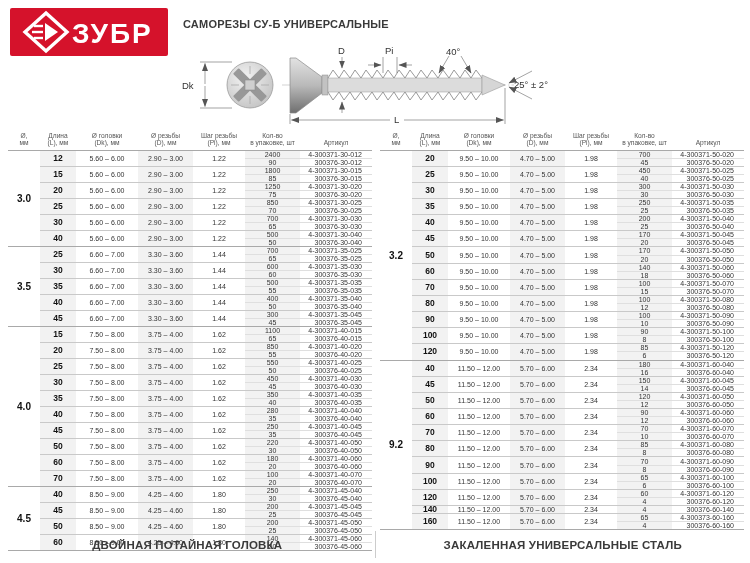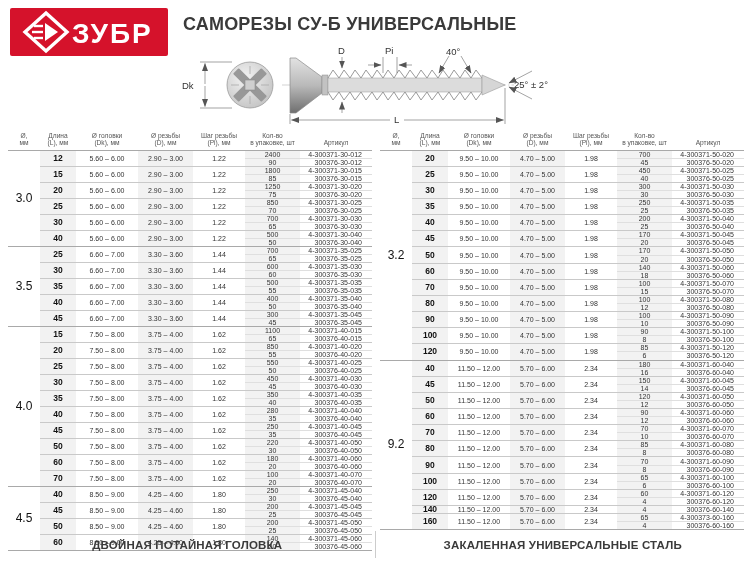--- a/index.html
+++ b/index.html
@@ -4,36 +4,36 @@
 <style>
   :root{ --brand-red:#d5122b; --shade:#f2f2f2; --ink:#333; }
   html,body{margin:0;padding:0;}
   body{
     width:750px;height:563px;position:relative;overflow:hidden;
     background:#fff;font-family:"Liberation Sans",sans-serif;color:var(--ink);
   }
   
   .logo{position:absolute;left:10px;top:8px;width:158px;height:48px;}
   .titles{position:absolute;left:183px;top:16px;}
-  .title-line{font-size:18px;font-weight:bold;color:#3a3a3a;line-height:16px;letter-spacing:.2px;}
+  .title-line{font-size:11px;font-weight:bold;color:#3a3a3a;line-height:16px;letter-spacing:.2px;}
   
   .diagram{position:absolute;left:178px;top:44px;}
   .dim-label{font-size:9.5px;fill:#333;}
   
   table.tbl{position:absolute;top:128px;border-collapse:collapse;table-layout:fixed;border-bottom:1px solid #a9a9a9;}
   .tbl-left{left:8px;width:364px;}
   .tbl-right{left:380px;width:364px;}
   .tbl th{font-weight:normal;font-size:6.6px;color:#555;line-height:7.4px;
     vertical-align:bottom;padding:0 0 3px 0;border-bottom:1px solid #a9a9a9;text-align:center;}
   .tbl thead tr{height:22px;}
   .tbl-left tbody tr{height:7.6px;}
   .tbl-right tbody tr{height:8.08px;}
   .tbl td{padding:0;font-size:7px;color:#333;text-align:center;vertical-align:middle;line-height:7px;
     white-space:nowrap;overflow:hidden;}
-  td.dia{font-size:12px;font-weight:normal;color:#111;}
+  td.dia{font-size:10px;font-weight:bold;color:#111;}
   td.len{font-size:8.5px;font-weight:bold;color:#111;}
   td.art{text-align:right;padding-right:10px;}
   .shade{background:var(--shade);}
   .gt{border-top:1px solid #a9a9a9;}
   .rt{border-top:1px solid #c9c9c9;}
   .st{border-top:1px solid #dfdfdf;}
   
   .footer{position:absolute;left:0;top:531px;width:750px;height:27px;display:flex;align-items:stretch;}
   .footer-cell{flex:1;display:flex;align-items:center;justify-content:center;
     font-weight:bold;font-size:11.5px;color:#3a3a3a;letter-spacing:.2px;}

